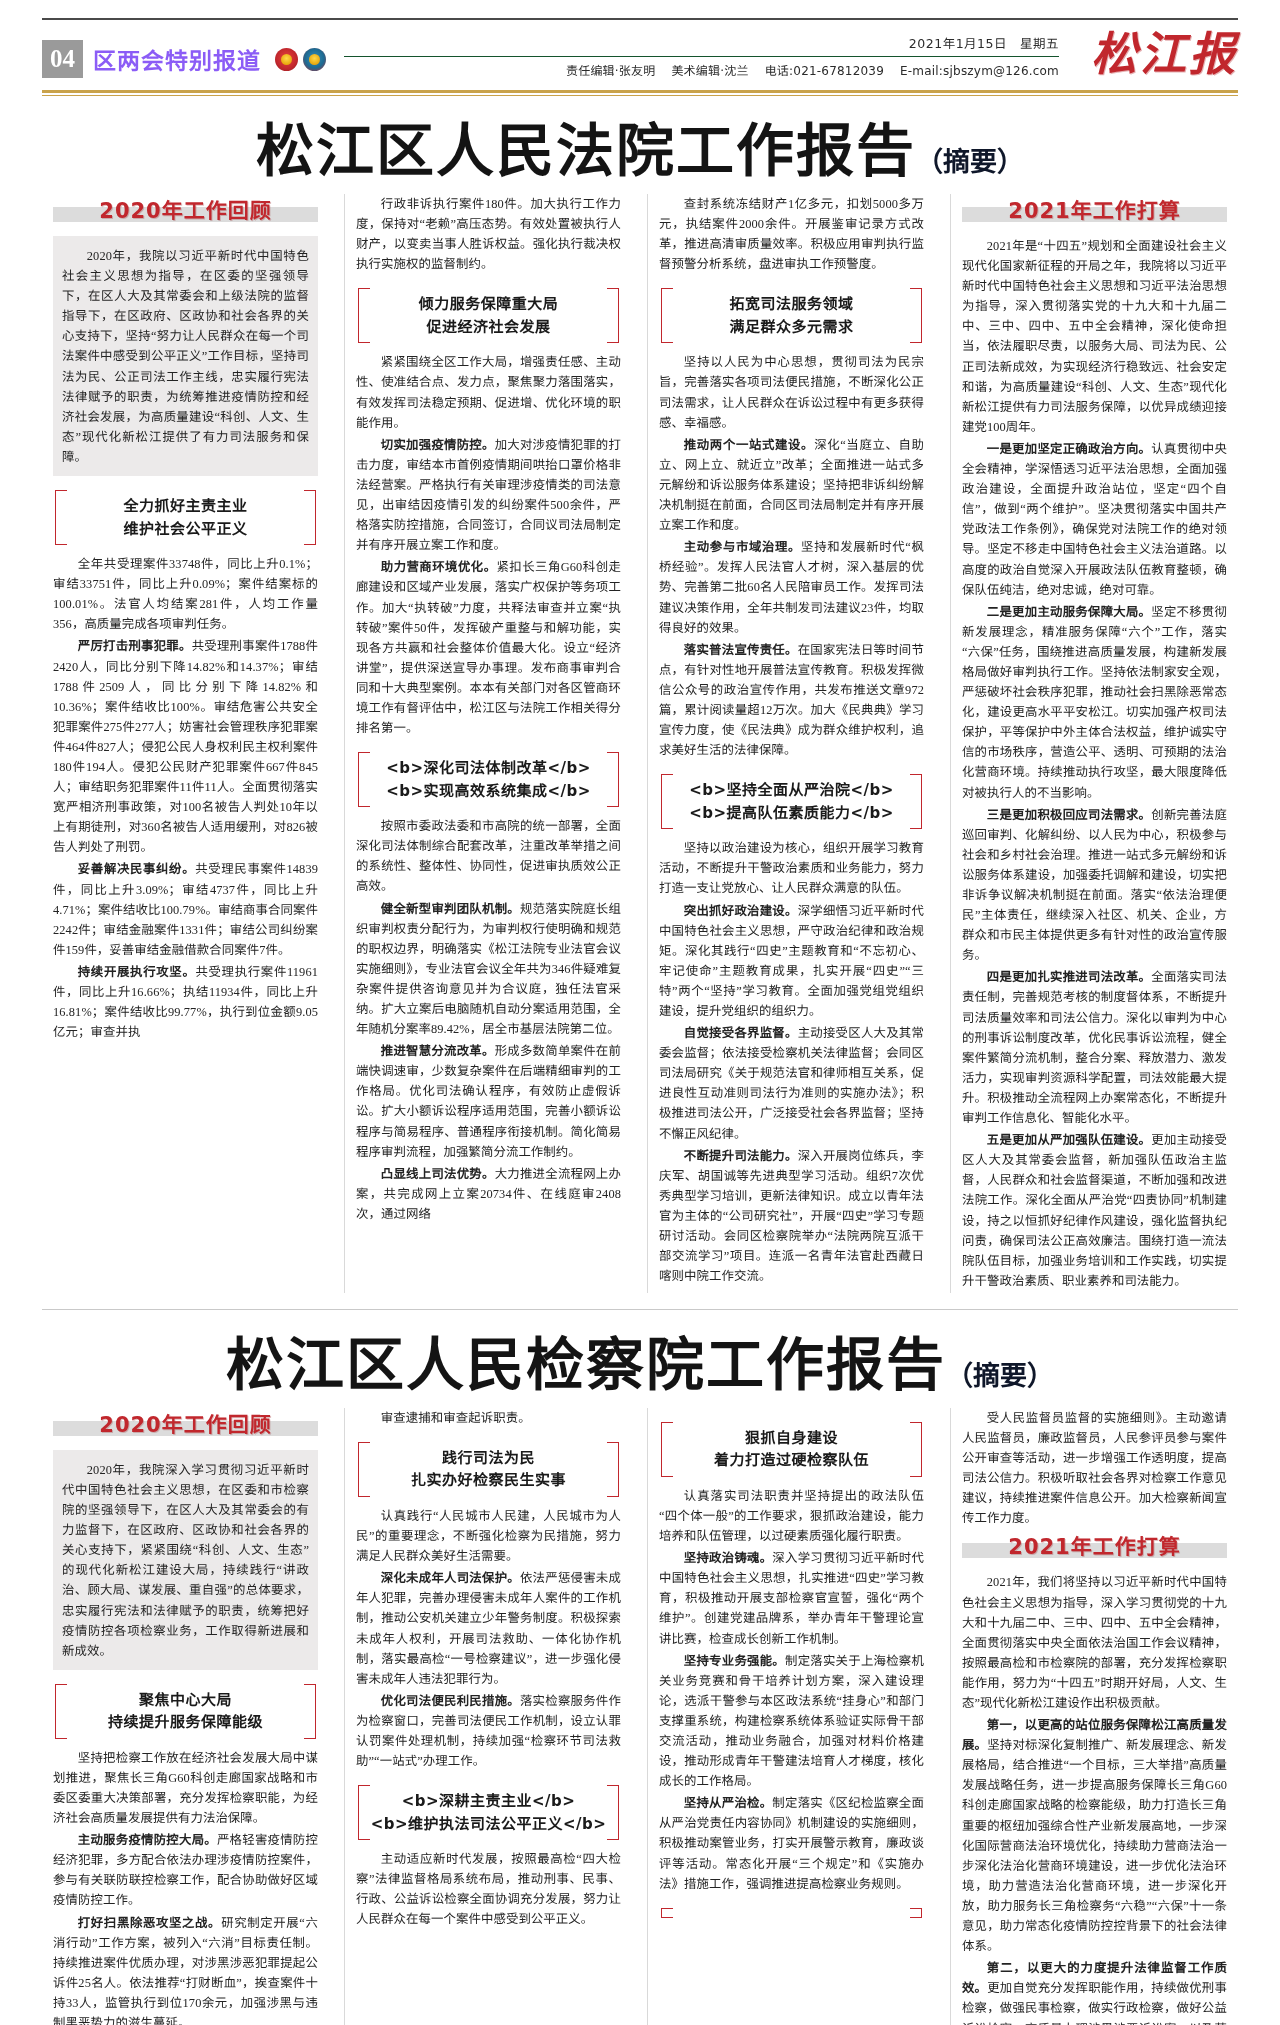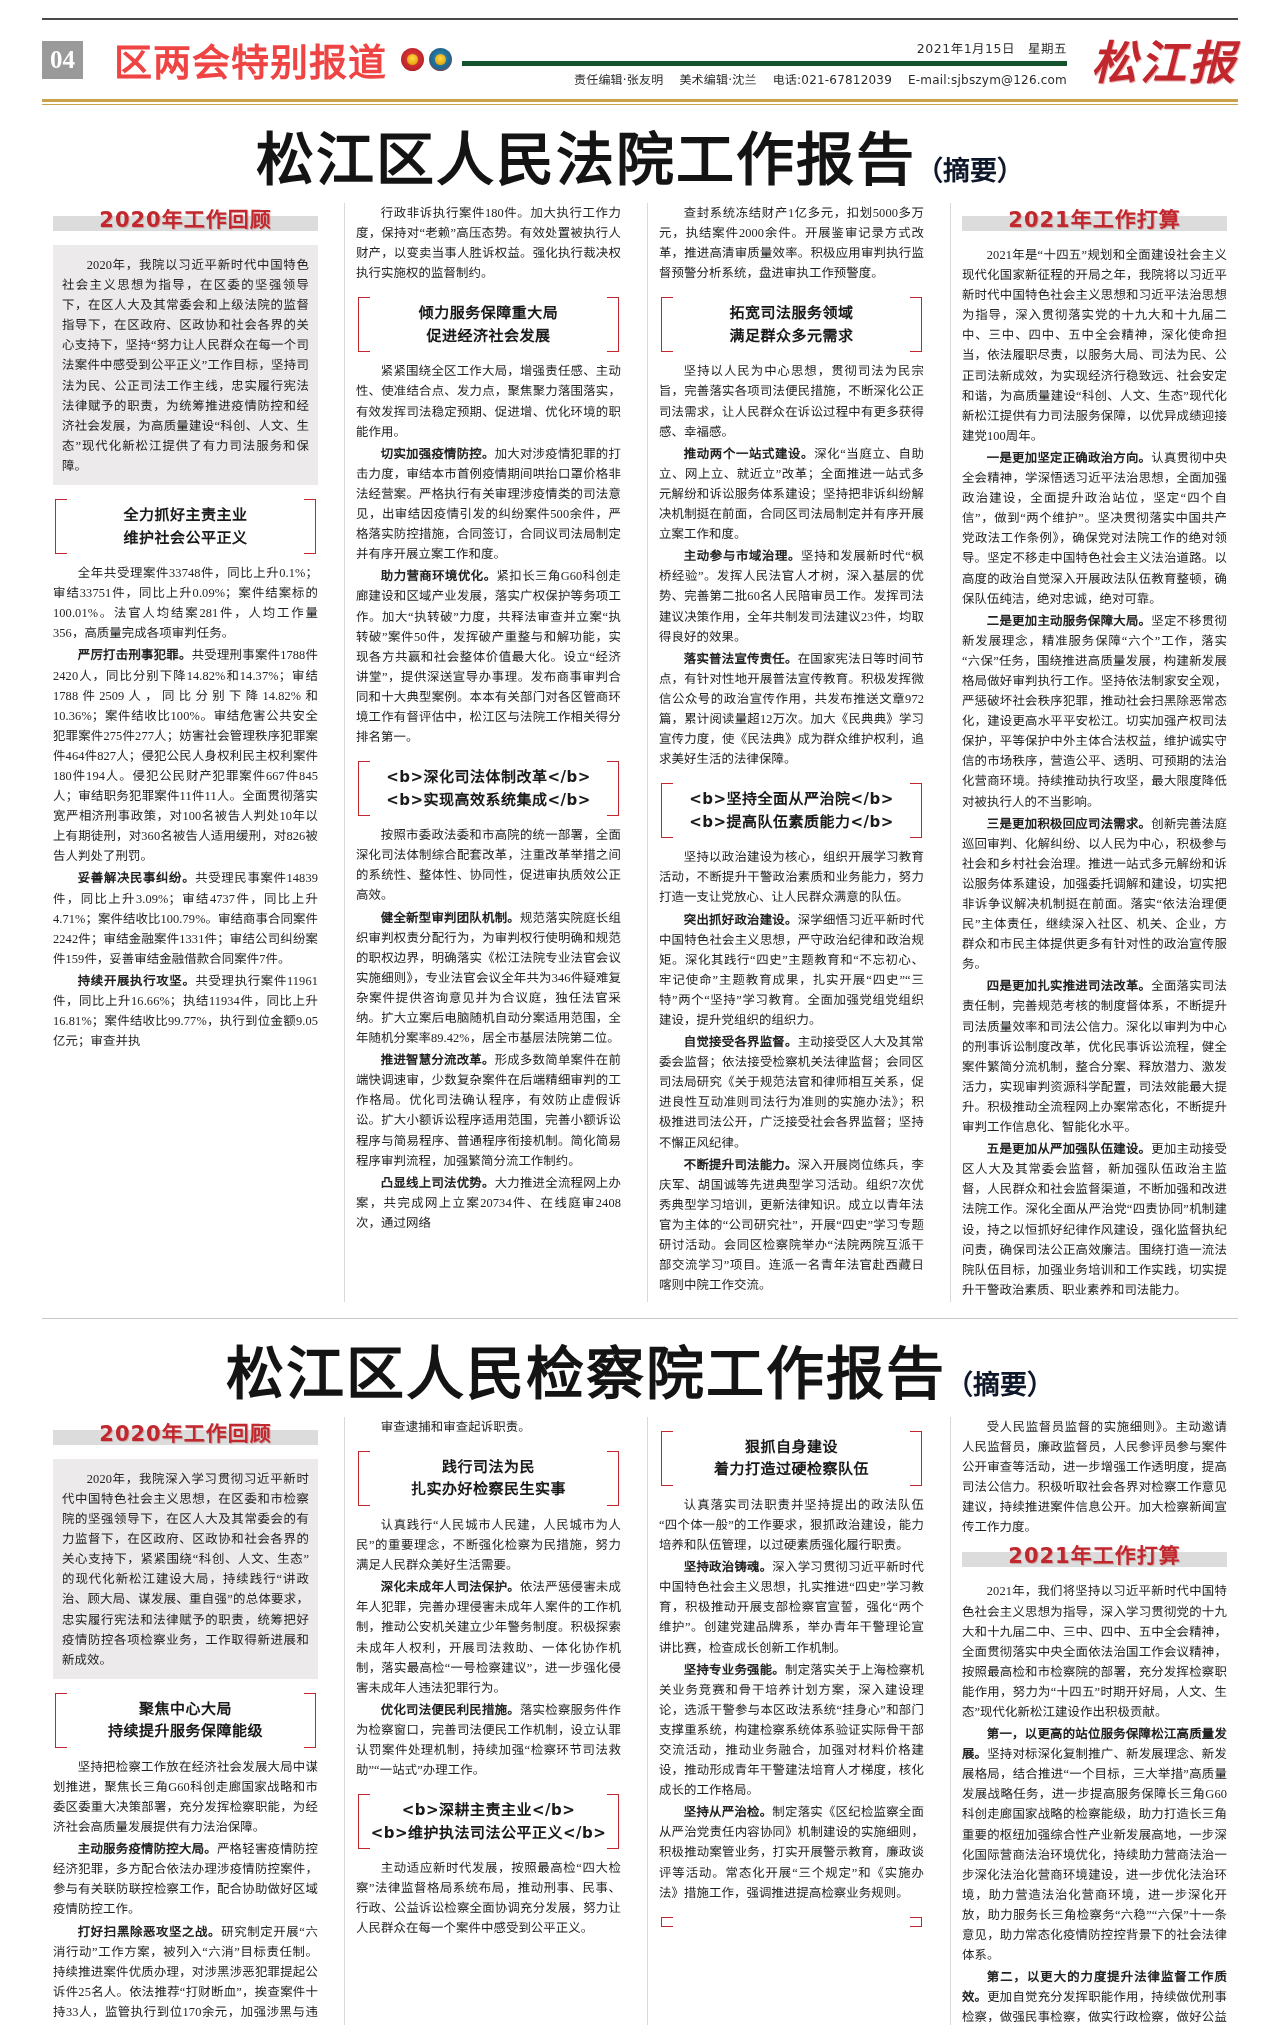--- a/index.html
+++ b/index.html
@@ -27,47 +27,46 @@
   .mast-topline{
     border-top:2px solid #4a4a4a;
     width:100%;
     height:0;
     margin-bottom:12px;
   }
   .mast-row{
     display:flex;
     align-items:flex-end;
     justify-content:space-between;
-    gap:10px;
+    gap:18px;
   }
   .mast-left{
     display:flex;
     align-items:center;
     gap:10px;
     flex:0 0 auto;
     padding-bottom:2px;
   }
   .page-num{
     background:#9a9a9a;
     color:#ffffff;
     font-family:"Liberation Serif",serif;
     font-weight:bold;
     font-size:25px;
     line-height:1;
     padding:6px 8px 7px 8px;
     letter-spacing:0px;
   }
   .section-name{
-    color:#ef4444;
-    font-family:"DejaVu Sans","Liberation Sans",sans-serif;
-    font-weight:bold;
-    font-size:38px;
+    color:#8b5cf6;
+    font-family:"DejaVu Sans","Liberation Sans",sans-serif;
+    font-weight:bold;
+    font-size:23px;
     letter-spacing:1px;
     white-space:nowrap;
-    margin-left:21px;
   }
   .emblems{display:flex;align-items:center;gap:5px;padding-left:4px;}
   .emblem{width:23px;height:23px;border-radius:50%;position:relative;display:inline-block;}
   .emblem.npc{background:radial-gradient(circle at 50% 45%, #e8433c 0%, #c1272d 60%, #8f1a1f 100%);}
   .emblem.cppcc{background:radial-gradient(circle at 50% 45%, #3a8fb7 0%, #1d6a92 55%, #c1272d 100%);}
   .emblem:after{
     content:"";position:absolute;left:50%;top:50%;
     width:11px;height:11px;margin:-5.5px 0 0 -5.5px;
     border-radius:50%;
     background:radial-gradient(circle at 50% 40%, #ffd94a 0%, #e8a80e 70%, #c98b06 100%);
@@ -87,21 +86,21 @@
     font-size:12.5px;
     color:#2b2b2b;
     letter-spacing:.5px;
     padding-bottom:4px;
   }
   .mast-credits{
     font-family:"DejaVu Sans","Liberation Sans",sans-serif;
     font-size:12px;
     color:#2b2b2b;
     letter-spacing:.2px;
-    border-top:5px solid #14532d;
+    border-top:1px solid #14532d;
     padding-top:4px;
     white-space:nowrap;
     width:100%;
     text-align:right;
   }
   .mast-credits span{margin-left:12px;}
   .mast-credits span:first-child{margin-left:0;}
 
   .mast-logo{
     flex:0 0 auto;

